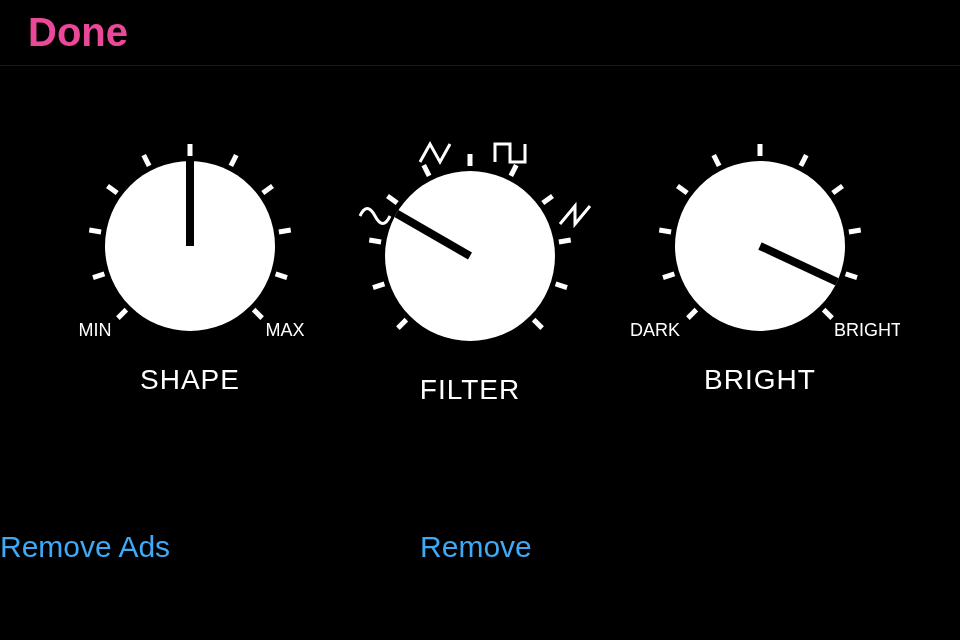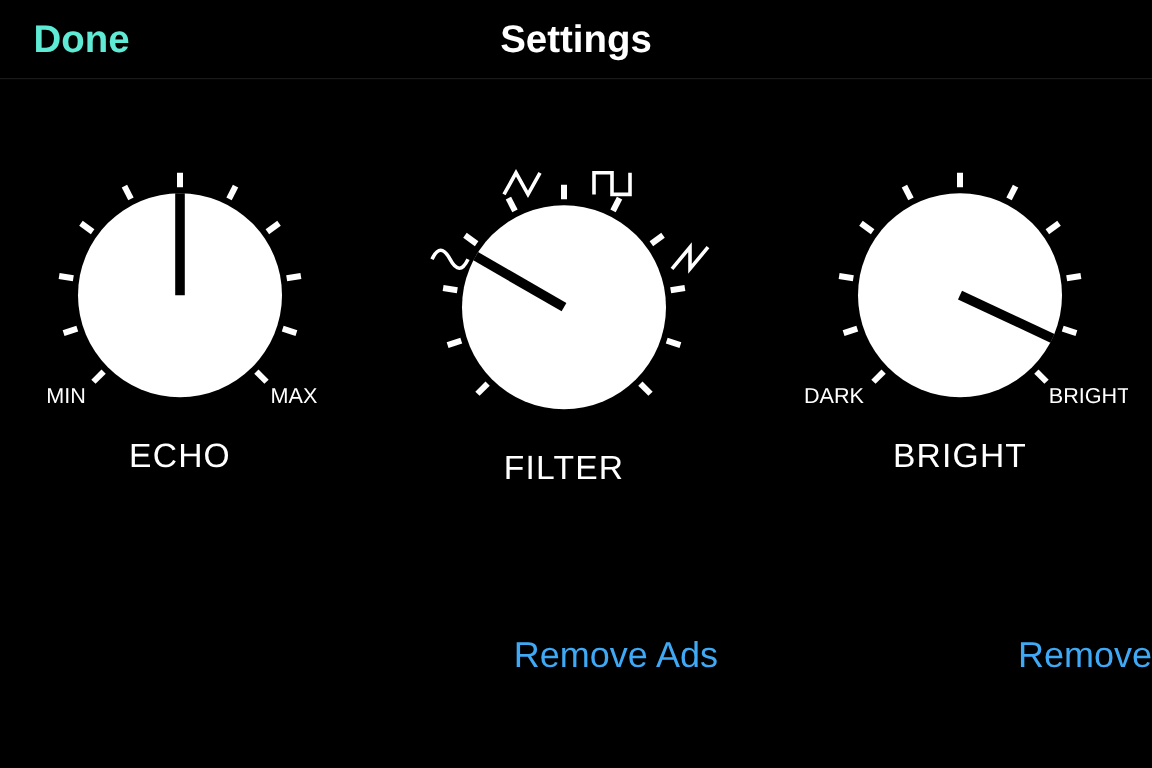--- a/index.html
+++ b/index.html
@@ -15,71 +15,70 @@
       width: 100%;
       height: 66px;
       display: flex;
       align-items: center;
       position: relative;
       border-bottom: 1px solid #1a1a1a;
     }
     .navbar .done-btn {
       position: absolute;
       left: 28px;
-      font-size: 32px;
+      font-size: 40px;
       font-weight: 600;
-      color: #5eead4;
+      color: #ec4899;
       cursor: pointer;
       text-align: right;
     }
     .navbar .title {
       margin: 0 auto;
       font-size: 32px;
       font-weight: 700;
       color: #fff;
     }
     .knobs-row {
       margin-top: 60px;
       display: flex;
-      justify-content: space-between;
+      justify-content: center;
       align-items: center;
       padding: 0 20px;
     }
     .knob-assembly {
       display: flex;
       flex-direction: column;
       align-items: center;
     }
     .knob-label {
       font-size: 28px;
       font-weight: 500;
       letter-spacing: 1px;
       color: #fff;
       margin-top: 8px;
     }
     .bottom-actions {
       position: absolute;
       top: 530px;
       width: 100%;
       display: flex;
-      justify-content: flex-end;
+      justify-content: flex-start;
       gap: 250px;
     }
     .link-btn {
       font-size: 30px;
       color: #3fa9f5;
       cursor: pointer;
     }
   </style>
 </head>
 <body>
 
 <div class="navbar">
   <span class="done-btn">Done</span>
-  <span class="title">Settings</span>
 </div>
 
 <div class="knobs-row">
 
   <div class="knob-assembly">
     <svg width="260" height="220" viewBox="0 0 260 220">
       <g transform="translate(130,110)">
         <circle r="85" fill="#fff"></circle>
 
         <line x1="0" y1="0" x2="0" y2="-85" stroke="#000" stroke-width="8"></line>
@@ -94,21 +93,21 @@
           <line x1="0" y1="-90" x2="0" y2="-102" transform="rotate(27)"></line>
           <line x1="0" y1="-90" x2="0" y2="-102" transform="rotate(54)"></line>
           <line x1="0" y1="-90" x2="0" y2="-102" transform="rotate(81)"></line>
           <line x1="0" y1="-90" x2="0" y2="-102" transform="rotate(108)"></line>
           <line x1="0" y1="-90" x2="0" y2="-102" transform="rotate(135)"></line>
         </g>
       </g>
       <text x="35" y="200" fill="#fff" font-size="18" text-anchor="middle">MIN</text>
       <text x="225" y="200" fill="#fff" font-size="18" text-anchor="middle">MAX</text>
     </svg>
-    <span class="knob-label">ECHO</span>
+    <span class="knob-label">SHAPE</span>
   </div>
 
   <div class="knob-assembly">
     <svg width="300" height="240" viewBox="0 0 300 240">
       <g transform="translate(150,130)">
         <circle r="85" fill="#fff"></circle>
 
         <line x1="0" y1="0" x2="0" y2="-85" stroke="#000" stroke-width="8" transform="rotate(-60)"></line>
 
         <g stroke="#fff" stroke-width="5">

